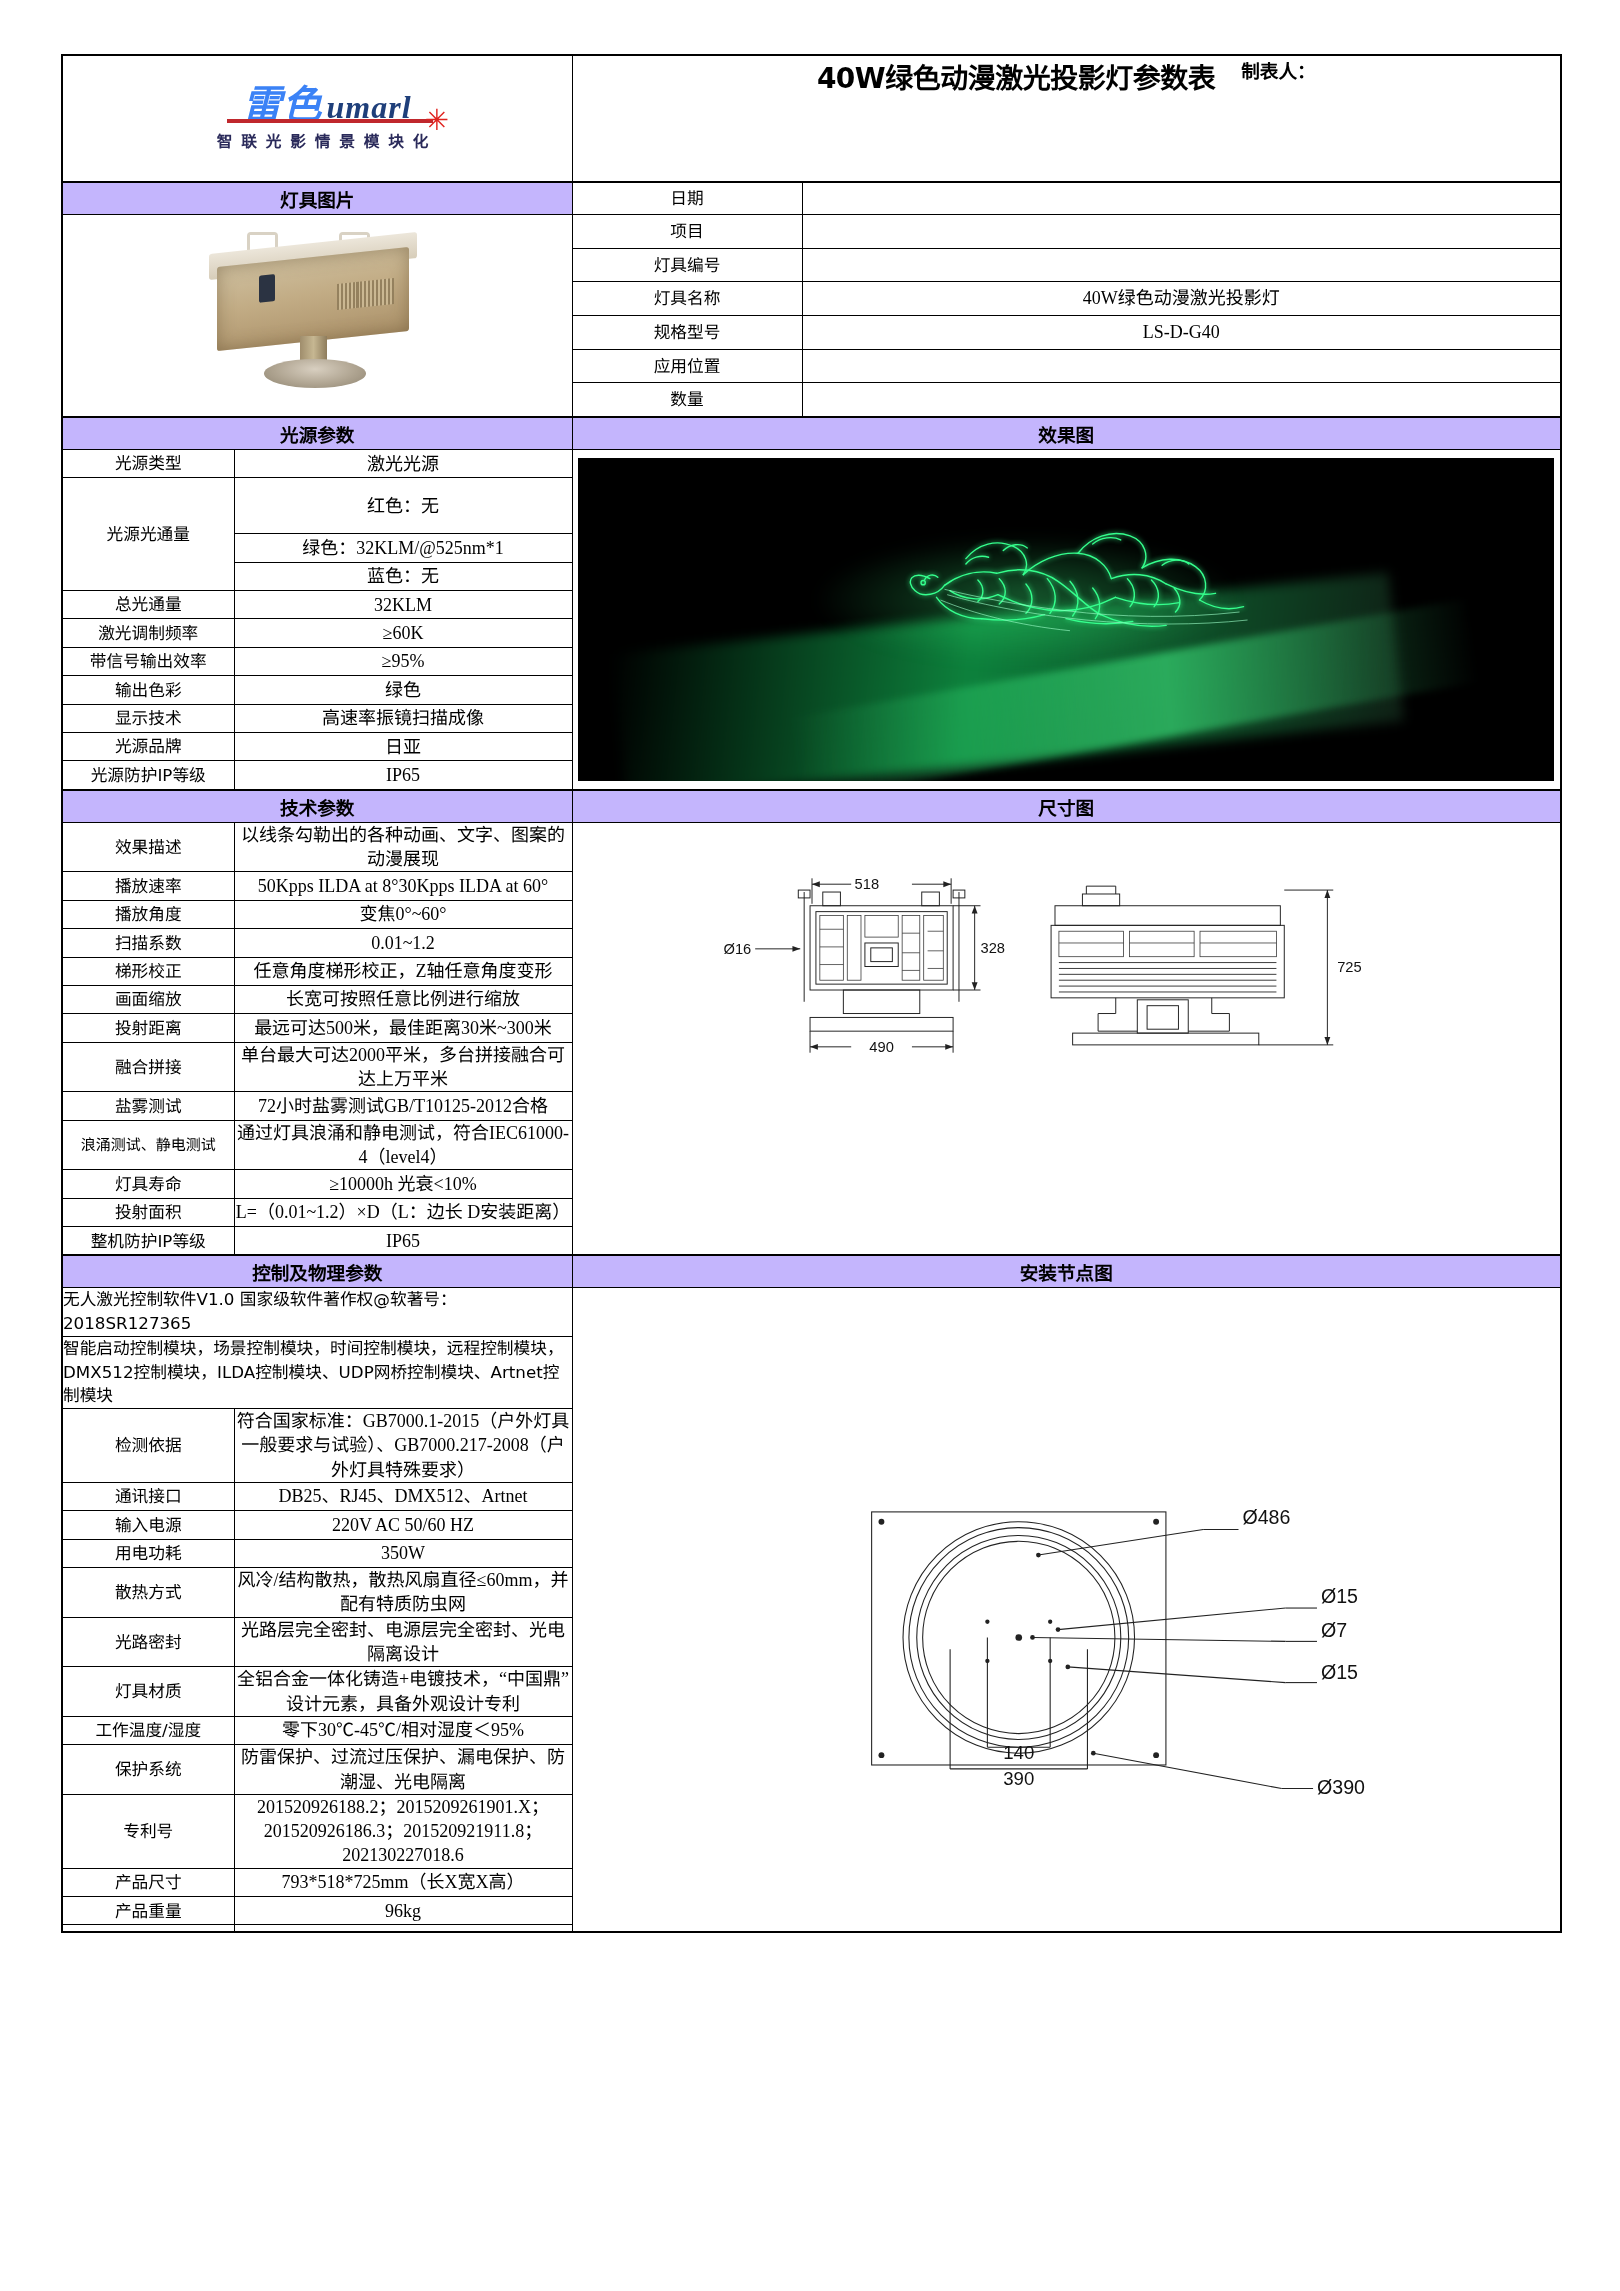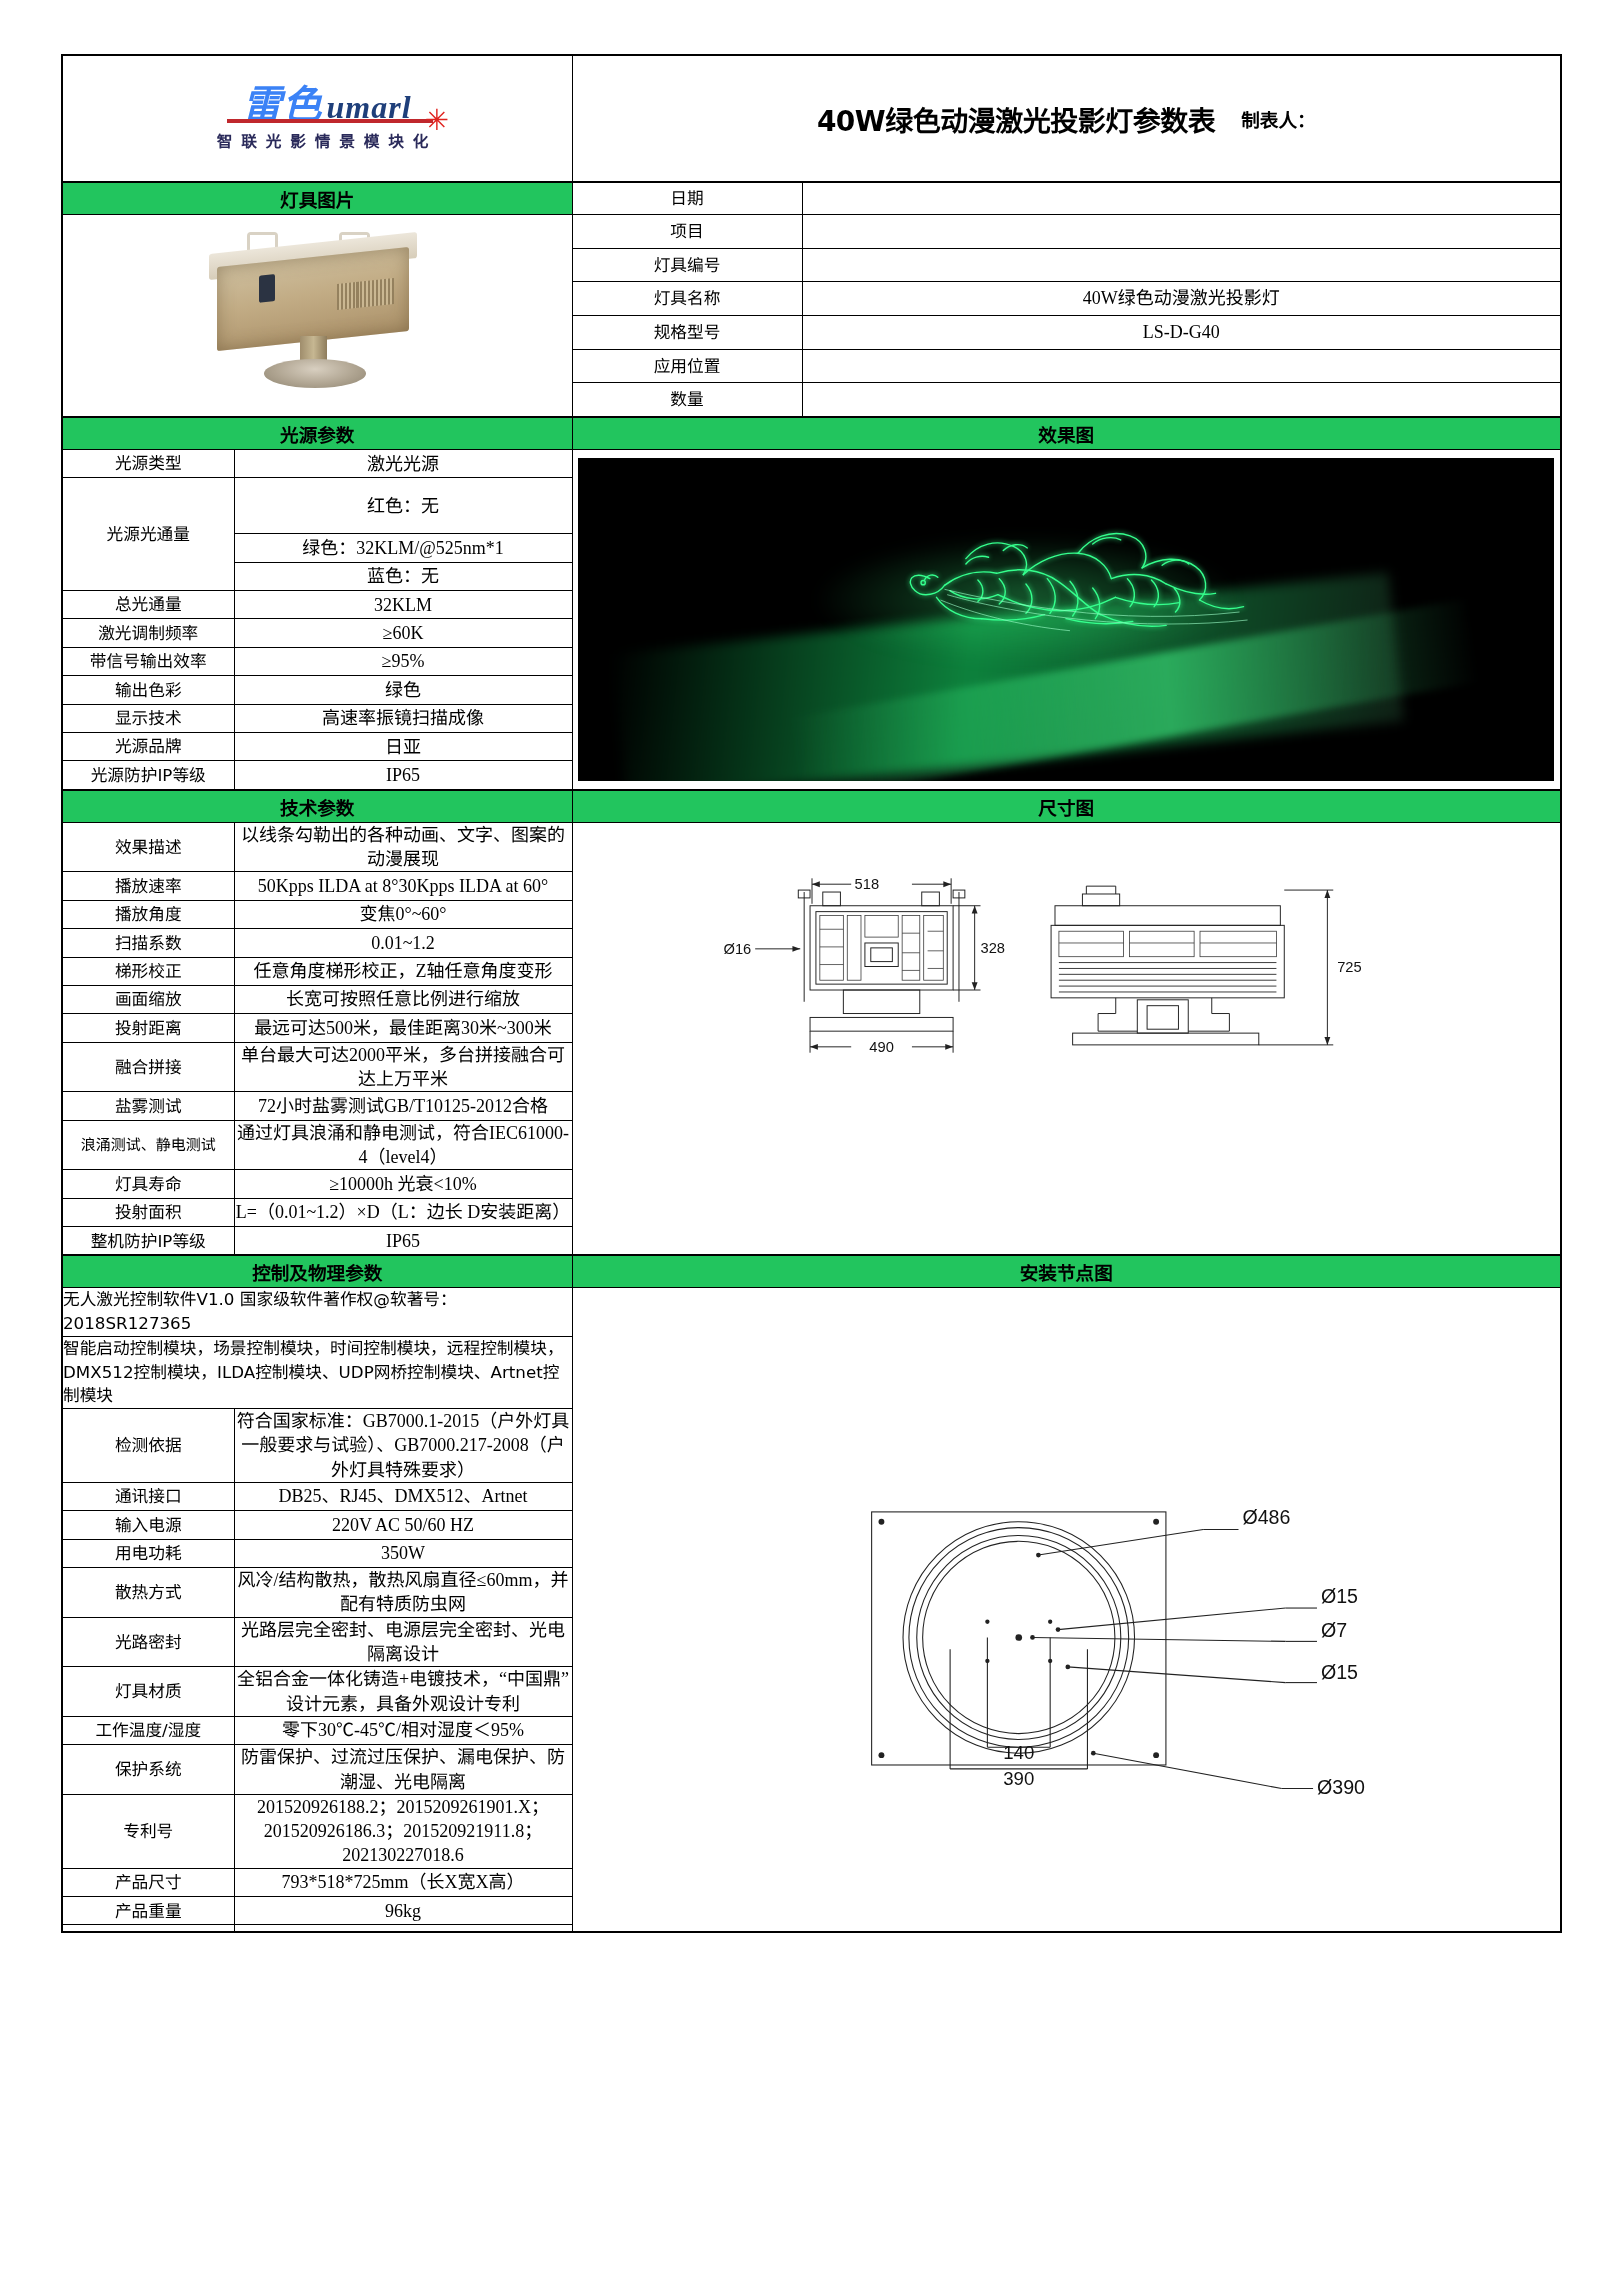--- a/index.html
+++ b/index.html
@@ -90,40 +90,40 @@
     font-family: "DejaVu Sans", sans-serif;
     font-size: 15.7px;
     font-weight: bold;
     color: #2A2A5A;
     letter-spacing: 8.8px;
     margin-top: 5.9px;
     white-space: nowrap;
   }
   .title-wrap {
     display: flex;
-    align-items: center;
+    align-items: flex-start;
     justify-content: center;
     height: 100%;
     white-space: nowrap;
   }
   .doc-title {
     font-family: "DejaVu Sans", sans-serif;
     font-size: 28px;
     font-weight: bold;
     letter-spacing: -0.5px;
   }
   .doc-maker {
     font-family: "DejaVu Sans", sans-serif;
     font-size: 18.6px;
     font-weight: bold;
     margin-left: 26px;
   }
   
   .band {
-    background: #22c55e;
+    background: #c4b5fd;
     text-align: center;
     font-family: "DejaVu Sans", sans-serif;
     font-weight: bold;
     font-size: 18.6px;
     height: 31px;
     border-top: 2px solid #000 !important;
     border-bottom: 1px solid #000 !important;
   }
   
   .k {

